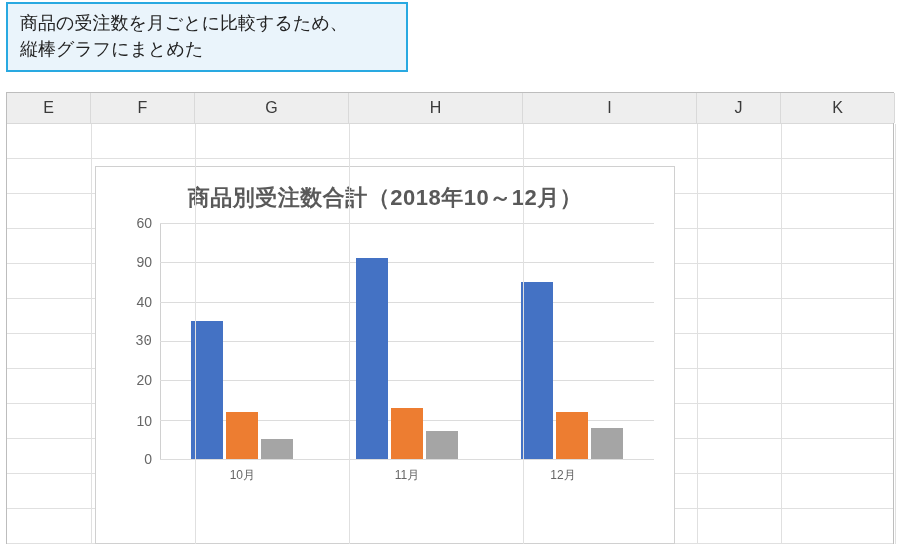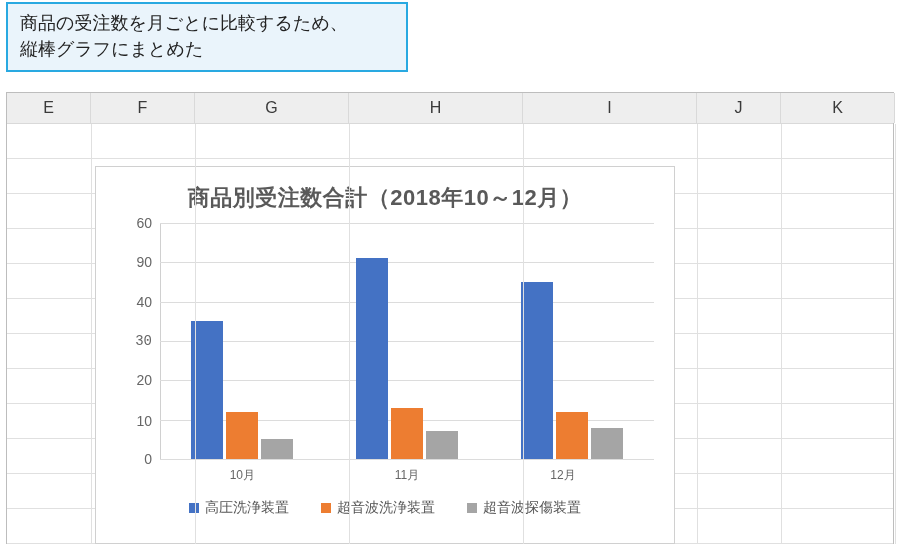--- a/index.html
+++ b/index.html
@@ -189,34 +189,20 @@
             <div class="x-cat-label" style="left: 82.3333px;">10月</div>
             <div class="bar" style="left: 196px; width: 32px; height: 200.6px; background: rgb(68, 114, 196);"></div>
             <div class="bar" style="left: 231px; width: 32px; height: 51.1333px; background: rgb(237, 125, 49);"></div>
             <div class="bar" style="left: 266px; width: 32px; height: 27.5333px; background: rgb(165, 165, 165);"></div>
             <div class="x-cat-label" style="left: 247px;">11月</div>
             <div class="bar" style="left: 360.667px; width: 32px; height: 177px; background: rgb(68, 114, 196);"></div>
             <div class="bar" style="left: 395.667px; width: 32px; height: 47.2px; background: rgb(237, 125, 49);"></div>
             <div class="bar" style="left: 430.667px; width: 32px; height: 31.4667px; background: rgb(165, 165, 165);"></div>
             <div class="x-cat-label" style="left: 403px;">12月</div>
           </div>
-      <div class="legend" id="legend" style="top: 332px;">
-            <div class="legend-item">
-              <span class="legend-swatch" style="background: rgb(68, 114, 196);"></span>
-              <span>高圧洗浄装置</span>
-            </div>
-            <div class="legend-item">
-              <span class="legend-swatch" style="background: rgb(237, 125, 49);"></span>
-              <span>超音波洗浄装置</span>
-            </div>
-            <div class="legend-item">
-              <span class="legend-swatch" style="background: rgb(165, 165, 165);"></span>
-              <span>超音波探傷装置</span>
-            </div>
-          </div>
     </div>
   <div class="grid-col-line" style="left: 84px; height: 420px;"></div>
         <div class="grid-col-line" style="left: 188px; height: 420px;"></div>
         <div class="grid-col-line" style="left: 342px; height: 420px;"></div>
         <div class="grid-col-line" style="left: 516px; height: 420px;"></div>
         <div class="grid-col-line" style="left: 690px; height: 420px;"></div>
         <div class="grid-col-line" style="left: 774px; height: 420px;"></div>
         <div class="grid-col-line" style="left: 888px; height: 420px;"></div>
       </div>
 </div>

